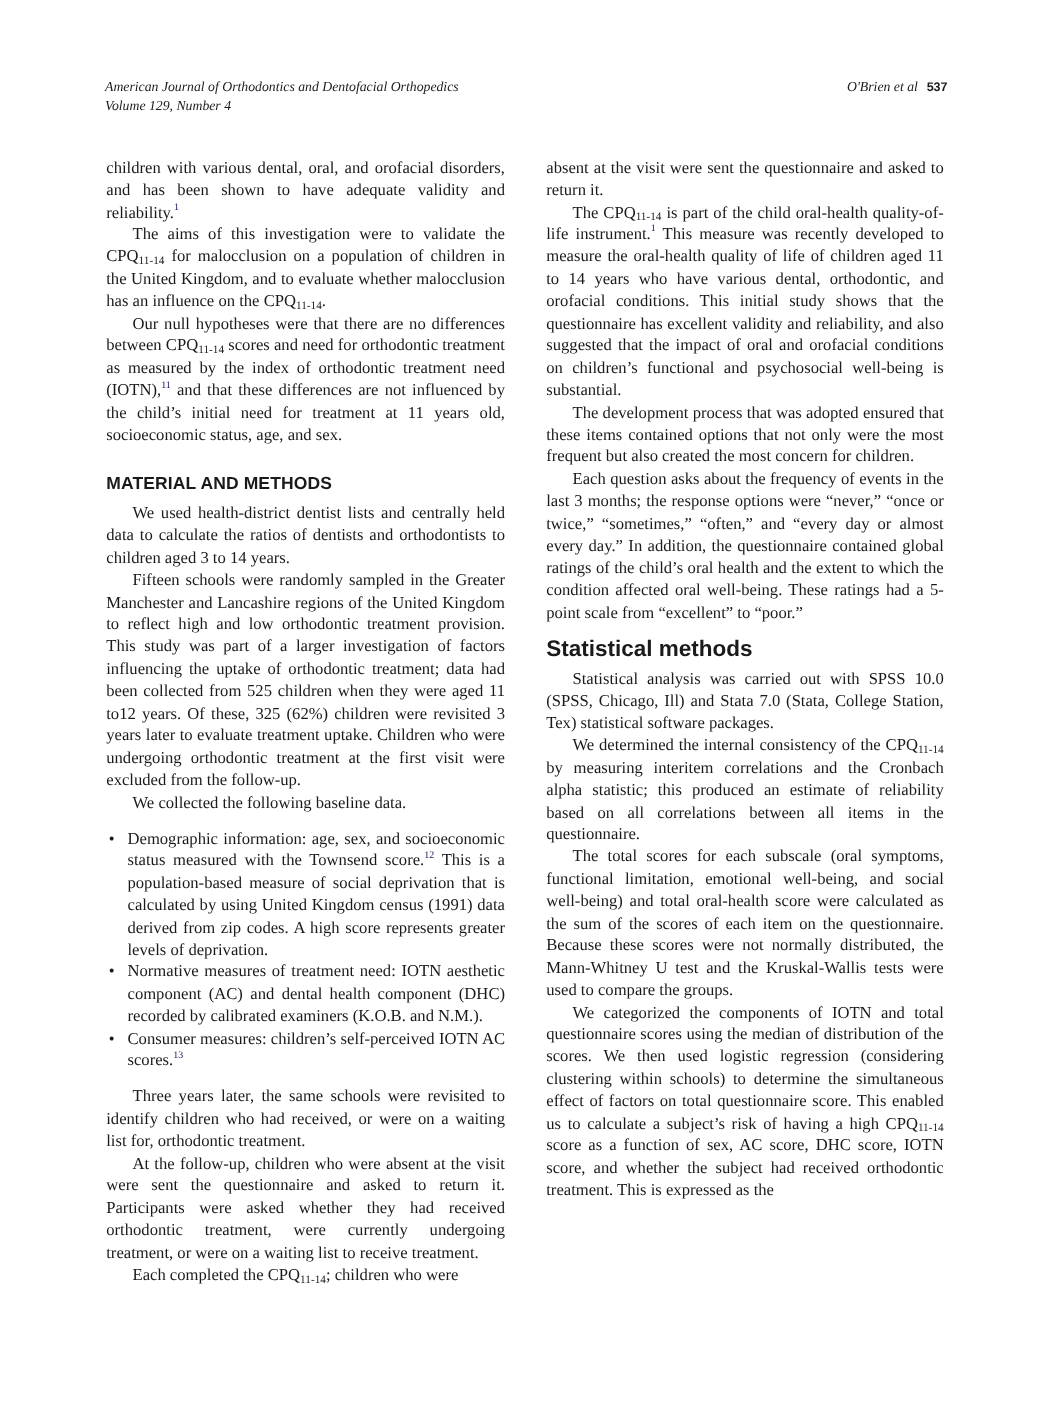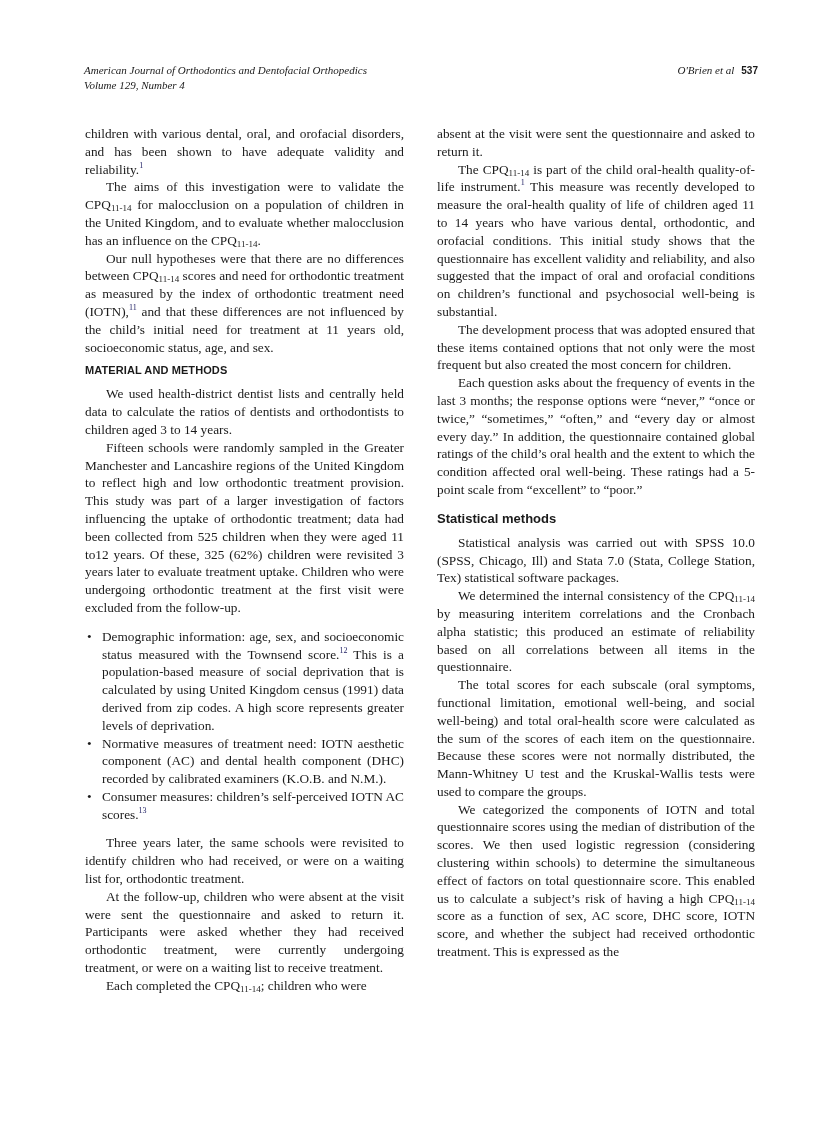--- a/index.html
+++ b/index.html
@@ -8,22 +8,22 @@
   .rh-left { position: absolute; left: 0; top: 0; }
   .rh-right { position: absolute; right: 0; top: 0; white-space: nowrap; }
   .page-num { font-family: "Liberation Sans", sans-serif; font-style: normal; font-weight: bold; font-size: 10px; margin-left: 7px; }
   .col { position: absolute; top: 125px; width: 319px; font-family: "Liberation Serif", serif; font-size: 13.3px; line-height: 17.8px; text-align: justify; }
   .col-left { left: 85px; }
   .col-right { left: 437px; width: 318px; }
   p { margin: 0; }
   .indent { text-indent: 21px; font-family: Liberation Serif, serif; }
   sub { font-size: 9px; line-height: 0; vertical-align: -2px; }
   sup { font-size: 8px; line-height: 0; vertical-align: 6px; color: #1a1a60; }
-  h2 { font-family: "Liberation Sans", sans-serif; font-size: 11px; font-weight: bold; margin: 6px 0 7px 0; line-height: 16px; letter-spacing: 0.1px; }
-  h3 { font-family: "Liberation Sans", sans-serif; font-size: 13px; font-weight: bold; margin: 12px 0 7px 0; line-height: 16px; }
+  h2 { font-family: "Liberation Sans", sans-serif; font-size: 14px; font-weight: bold; margin: 22px 0 7px 0; line-height: 16px; letter-spacing: 0.1px; }
+  h3 { font-family: "Liberation Sans", sans-serif; font-size: 18px; font-weight: bold; margin: 12px 0 7px 0; line-height: 16px; }
   ul { list-style: none; margin: 11px 0 11px 0; padding: 0; }
   li { position: relative; padding-left: 17px; }
   li .bullet { position: absolute; left: 2px; top: 0; }
 </style>
 </head>
 <body>
 
 <div class="running-head">
   <div class="rh-left">
     <div>American Journal of Orthodontics and Dentofacial Orthopedics</div>
@@ -35,20 +35,21 @@
 </div>
 
 <div class="col col-left">
   <p><span>children with various dental, oral, and orofacial disorders, and has been shown to have adequate validity and reliability.</span><sup>1</sup></p>
   <p class="indent"><span>The aims of this investigation were to validate the CPQ</span><sub>11-14</sub><span> for malocclusion on a population of children in the United Kingdom, and to evaluate whether malocclusion has an influence on the CPQ</span><sub>11-14</sub><span>.</span></p>
   <p class="indent"><span>Our null hypotheses were that there are no differences between CPQ</span><sub>11-14</sub><span> scores and need for orthodontic treatment as measured by the index of orthodontic treatment need (IOTN),</span><sup>11</sup><span> and that these differences are not influenced by the child’s initial need for treatment at 11 years old, socioeconomic status, age, and sex.</span></p>
 
   <h2>MATERIAL AND METHODS</h2>
   <p class="indent">We used health-district dentist lists and centrally held data to calculate the ratios of dentists and orthodontists to children aged 3 to 14 years.</p>
   <p class="indent">Fifteen schools were randomly sampled in the Greater Manchester and Lancashire regions of the United Kingdom to reflect high and low orthodontic treatment provision. This study was part of a larger investigation of factors influencing the uptake of orthodontic treatment; data had been collected from 525 children when they were aged 11 to12 years. Of these, 325 (62%) children were revisited 3 years later to evaluate treatment uptake. Children who were undergoing orthodontic treatment at the first visit were excluded from the follow-up.</p>
+  <p class="indent">We collected the following baseline data.</p>
 
   <ul>
     <li><span class="bullet">•</span><span>Demographic information: age, sex, and socioeconomic status measured with the Townsend score.</span><sup>12</sup><span> This is a population-based measure of social deprivation that is calculated by using United Kingdom census (1991) data derived from zip codes. A high score represents greater levels of deprivation.</span></li>
     <li><span class="bullet">•</span><span>Normative measures of treatment need: IOTN aesthetic component (AC) and dental health component (DHC) recorded by calibrated examiners (K.O.B. and N.M.).</span></li>
     <li><span class="bullet">•</span><span>Consumer measures: children’s self-perceived IOTN AC scores.</span><sup>13</sup></li>
   </ul>
 
   <p class="indent">Three years later, the same schools were revisited to identify children who had received, or were on a waiting list for, orthodontic treatment.</p>
   <p class="indent">At the follow-up, children who were absent at the visit were sent the questionnaire and asked to return it. Participants were asked whether they had received orthodontic treatment, were currently undergoing treatment, or were on a waiting list to receive treatment.</p>
   <p class="indent"><span>Each completed the CPQ</span><sub>11-14</sub><span>; children who were</span></p>

